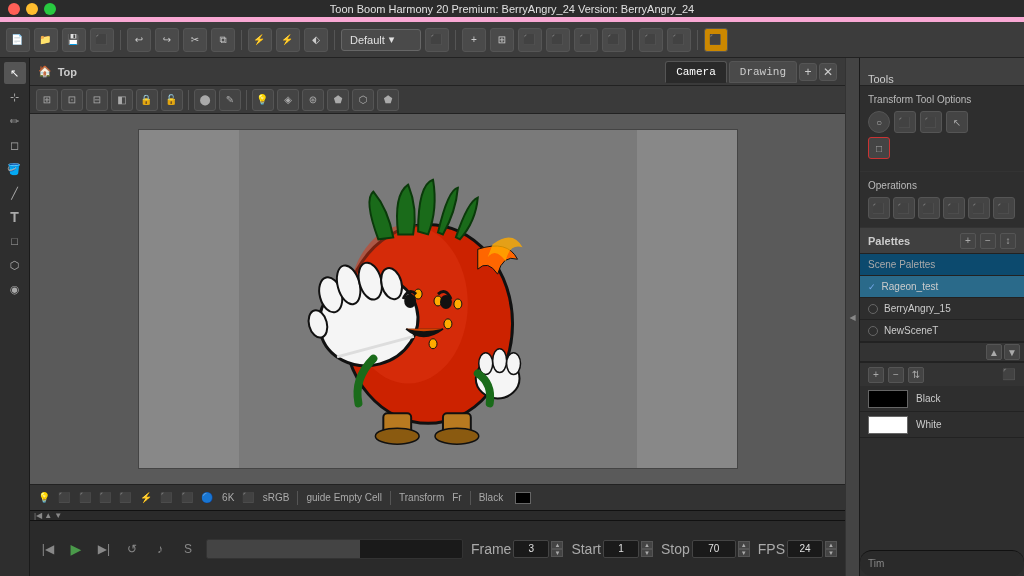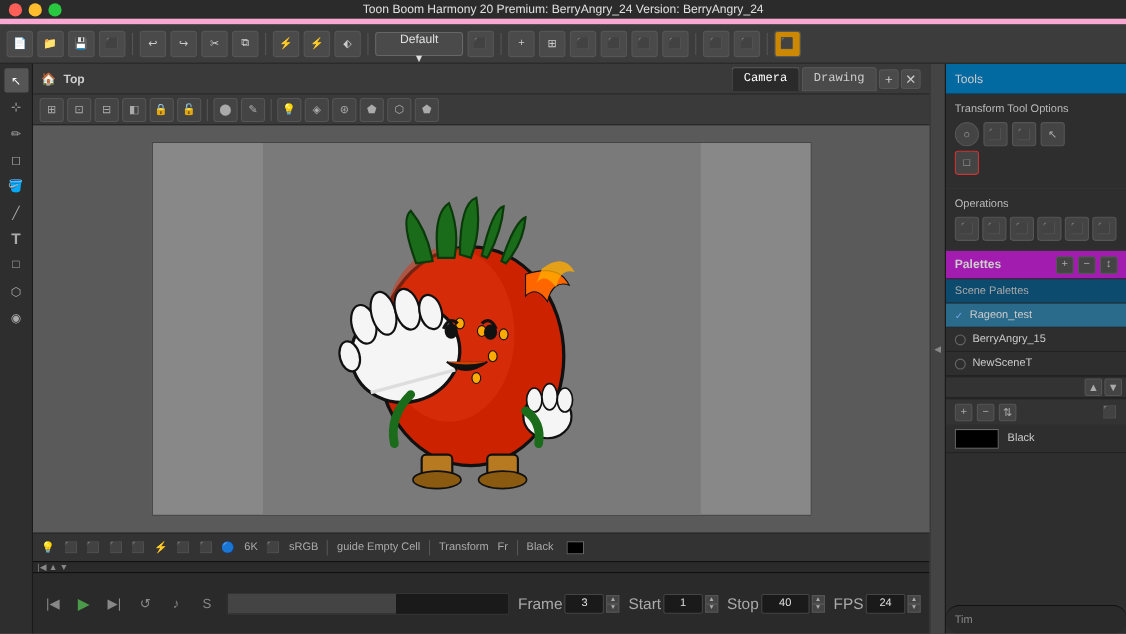--- a/index.html
+++ b/index.html
@@ -26,21 +26,21 @@
     .toolbar-btn {
       width: 24px; height: 24px; background: #4a4a4a; border: 1px solid #555;
       border-radius: 3px; display: flex; align-items: center; justify-content: center;
       cursor: pointer; font-size: 10px; color: #ccc;
     }
     .toolbar-separator { width: 1px; height: 20px; background: #555; margin: 0 2px; }
 
     .default-dropdown {
       height: 22px; background: #4a4a4a; border: 1px solid #666;
       border-radius: 3px; padding: 0 8px; color: #e0e0e0; font-size: 11px;
-      display: flex; align-items: center; gap: 4px; cursor: pointer; min-width: 80px; flex-direction: column;
+      display: flex; align-items: center; gap: 4px; cursor: pointer; min-width: 80px;
     }
 
     
     #content-area {
       display: flex; width: 100%; height: calc(576px - 22px - 36px);
     }
 
     
     #left-tools {
       width: 30px; background: #2e2e2e; border-right: 1px solid #1a1a1a;
@@ -138,21 +138,21 @@
       position: relative; overflow: hidden;
     }
     .strip-inner { height: 100%; background: #444; width: 60%; }
 
     
     #right-panel {
       width: 165px; background: #2e2e2e; border-left: 1px solid #1a1a1a;
       display: flex; flex-direction: column; flex-shrink: 0; overflow: hidden;
     }
     #right-panel-header {
-      height: 28px; background: #0369a1; display: flex; align-items: center;
+      height: 28px; background: #404040; display: flex; align-items: flex-end;
       padding: 0 8px; font-size: 11px; color: #ccc; border-bottom: 1px solid #222;
     }
     #transform-options {
       padding: 8px; border-bottom: 1px solid #333;
     }
     .panel-section-title { font-size: 10px; color: #bbb; margin-bottom: 6px; }
     .options-row { display: flex; gap: 4px; flex-wrap: wrap; margin-bottom: 4px; }
     .opt-btn {
       width: 22px; height: 22px; background: #444; border: 1px solid #555;
       border-radius: 3px; display: flex; align-items: center; justify-content: center;
@@ -160,21 +160,21 @@
     }
     .opt-btn.red-border { border-color: #cc3333; }
 
     #operations-section {
       padding: 8px; border-bottom: 1px solid #333;
     }
     .ops-row { display: flex; gap: 3px; }
 
     #palettes-section { flex: 1; padding: 0; overflow: hidden; }
     #palettes-header {
-      height: 26px; background: #a21caf; display: flex; align-items: center;
+      height: 26px; background: #404040; display: flex; align-items: center;
       padding: 0 8px; gap: 4px; border-bottom: 1px solid #222;
     }
     .palettes-title { font-size: 11px; color: #ccc; font-weight: bold; }
     .palette-actions { margin-left: auto; display: flex; gap: 4px; }
     .pal-action-btn {
       width: 16px; height: 16px; background: #444; border: 1px solid #555;
       border-radius: 2px; cursor: pointer; color: #aaa; font-size: 10px;
       display: flex; align-items: center; justify-content: center;
     }
 
@@ -452,21 +452,21 @@
           <span>1</span>
         </div>
         <div class="tl-stepper">
           <div class="tl-step">▲</div>
           <div class="tl-step">▼</div>
         </div>
       </div>
       <div class="tl-field">
         <span class="tl-label">Stop</span>
         <div class="tl-input" style="width:44px;">
-          <span>40</span>
+          <span>70</span>
         </div>
         <div class="tl-stepper">
           <div class="tl-step">▲</div>
           <div class="tl-step">▼</div>
         </div>
       </div>
       <div class="tl-field">
         <span class="tl-label">FPS</span>
         <div class="tl-input" style="width:36px;">
           <span>24</span>
@@ -552,20 +552,24 @@
         <div class="pal-action-btn">−</div>
         <div class="pal-action-btn">⇅</div>
         <div style="margin-left:auto;">⬛</div>
       </div>
 
       <div id="color-swatches">
         <div class="color-swatch-item">
           <div class="swatch-box black-swatch"></div>
           <span class="swatch-label">Black</span>
         </div>
+        <div class="color-swatch-item">
+          <div class="swatch-box white-swatch"></div>
+          <span class="swatch-label">White</span>
+        </div>
       </div>
     </div>
 
     <div style="margin-top:auto;height:26px;background:#2a2a2a;display:flex;align-items:center;padding:0 8px;border-top:1px solid #111;font-size:10px;color:#888;border-radius:12px;">
       <span>Tim</span>
     </div>
 
   </div>
 
 </div>

